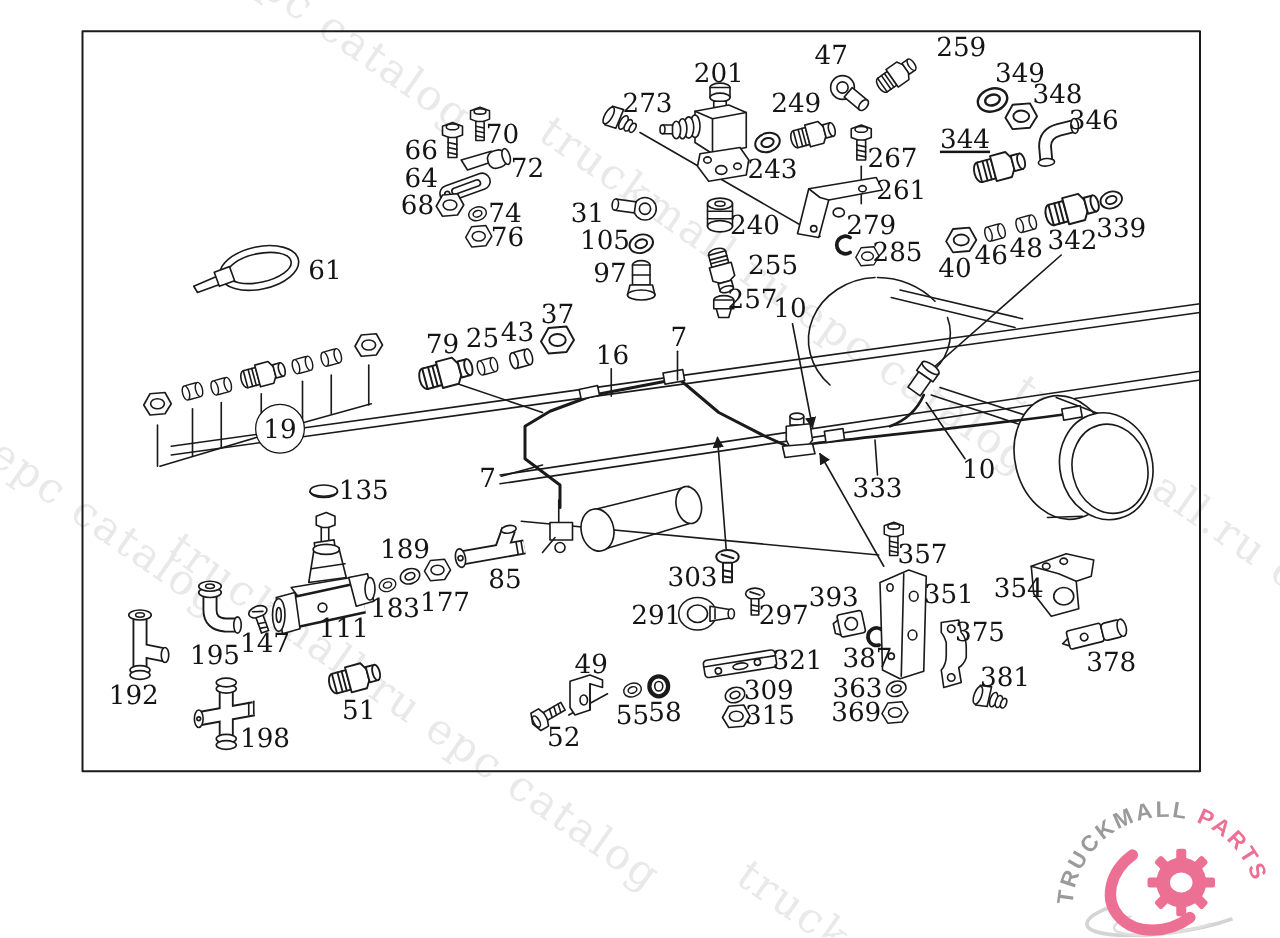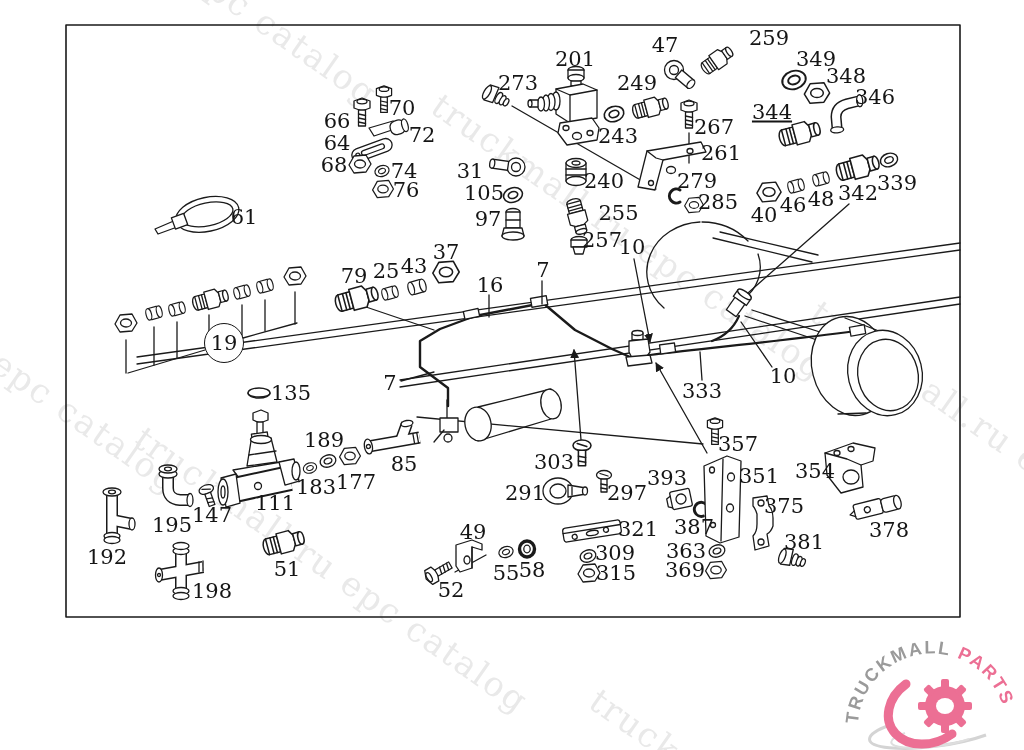--- a/index.html
+++ b/index.html
@@ -475,21 +475,21 @@
   </svg>
 
   <div class="label-layer" id="label-layer">
       <div class="part-label" style="left: 337px; top: 121px;">66</div>
       <div class="part-label" style="left: 402px; top: 108px;">70</div>
       <div class="part-label" style="left: 422px; top: 135px;">72</div>
       <div class="part-label" style="left: 337px; top: 143px;">64</div>
       <div class="part-label" style="left: 334px; top: 165px;">68</div>
       <div class="part-label" style="left: 404px; top: 171px;">74</div>
       <div class="part-label" style="left: 406px; top: 190px; text-align: center;">76</div>
-      <div class="part-label" style="left: 244px; top: 217px;">61</div>
+      <div class="part-label" style="left: 260px; top: 217px;">61</div>
       <div class="part-label" style="left: 518px; top: 83px;">273</div>
       <div class="part-label" style="left: 575px; top: 59px;">201</div>
       <div class="part-label" style="left: 618px; top: 136px;">243</div>
       <div class="part-label" style="left: 637px; top: 83px;">249</div>
       <div class="part-label" style="left: 665px; top: 45px;">47</div>
       <div class="part-label" style="left: 746px; top: 38px; margin-left: 23px;">259</div>
       <div class="part-label" style="left: 714px; top: 127px; text-align: right;">267</div>
       <div class="part-label" style="left: 721px; top: 153px;">261</div>
       <div class="part-label" style="left: 697px; top: 181px;">279</div>
       <div class="part-label" style="left: 718px; top: 202px;">285</div>

